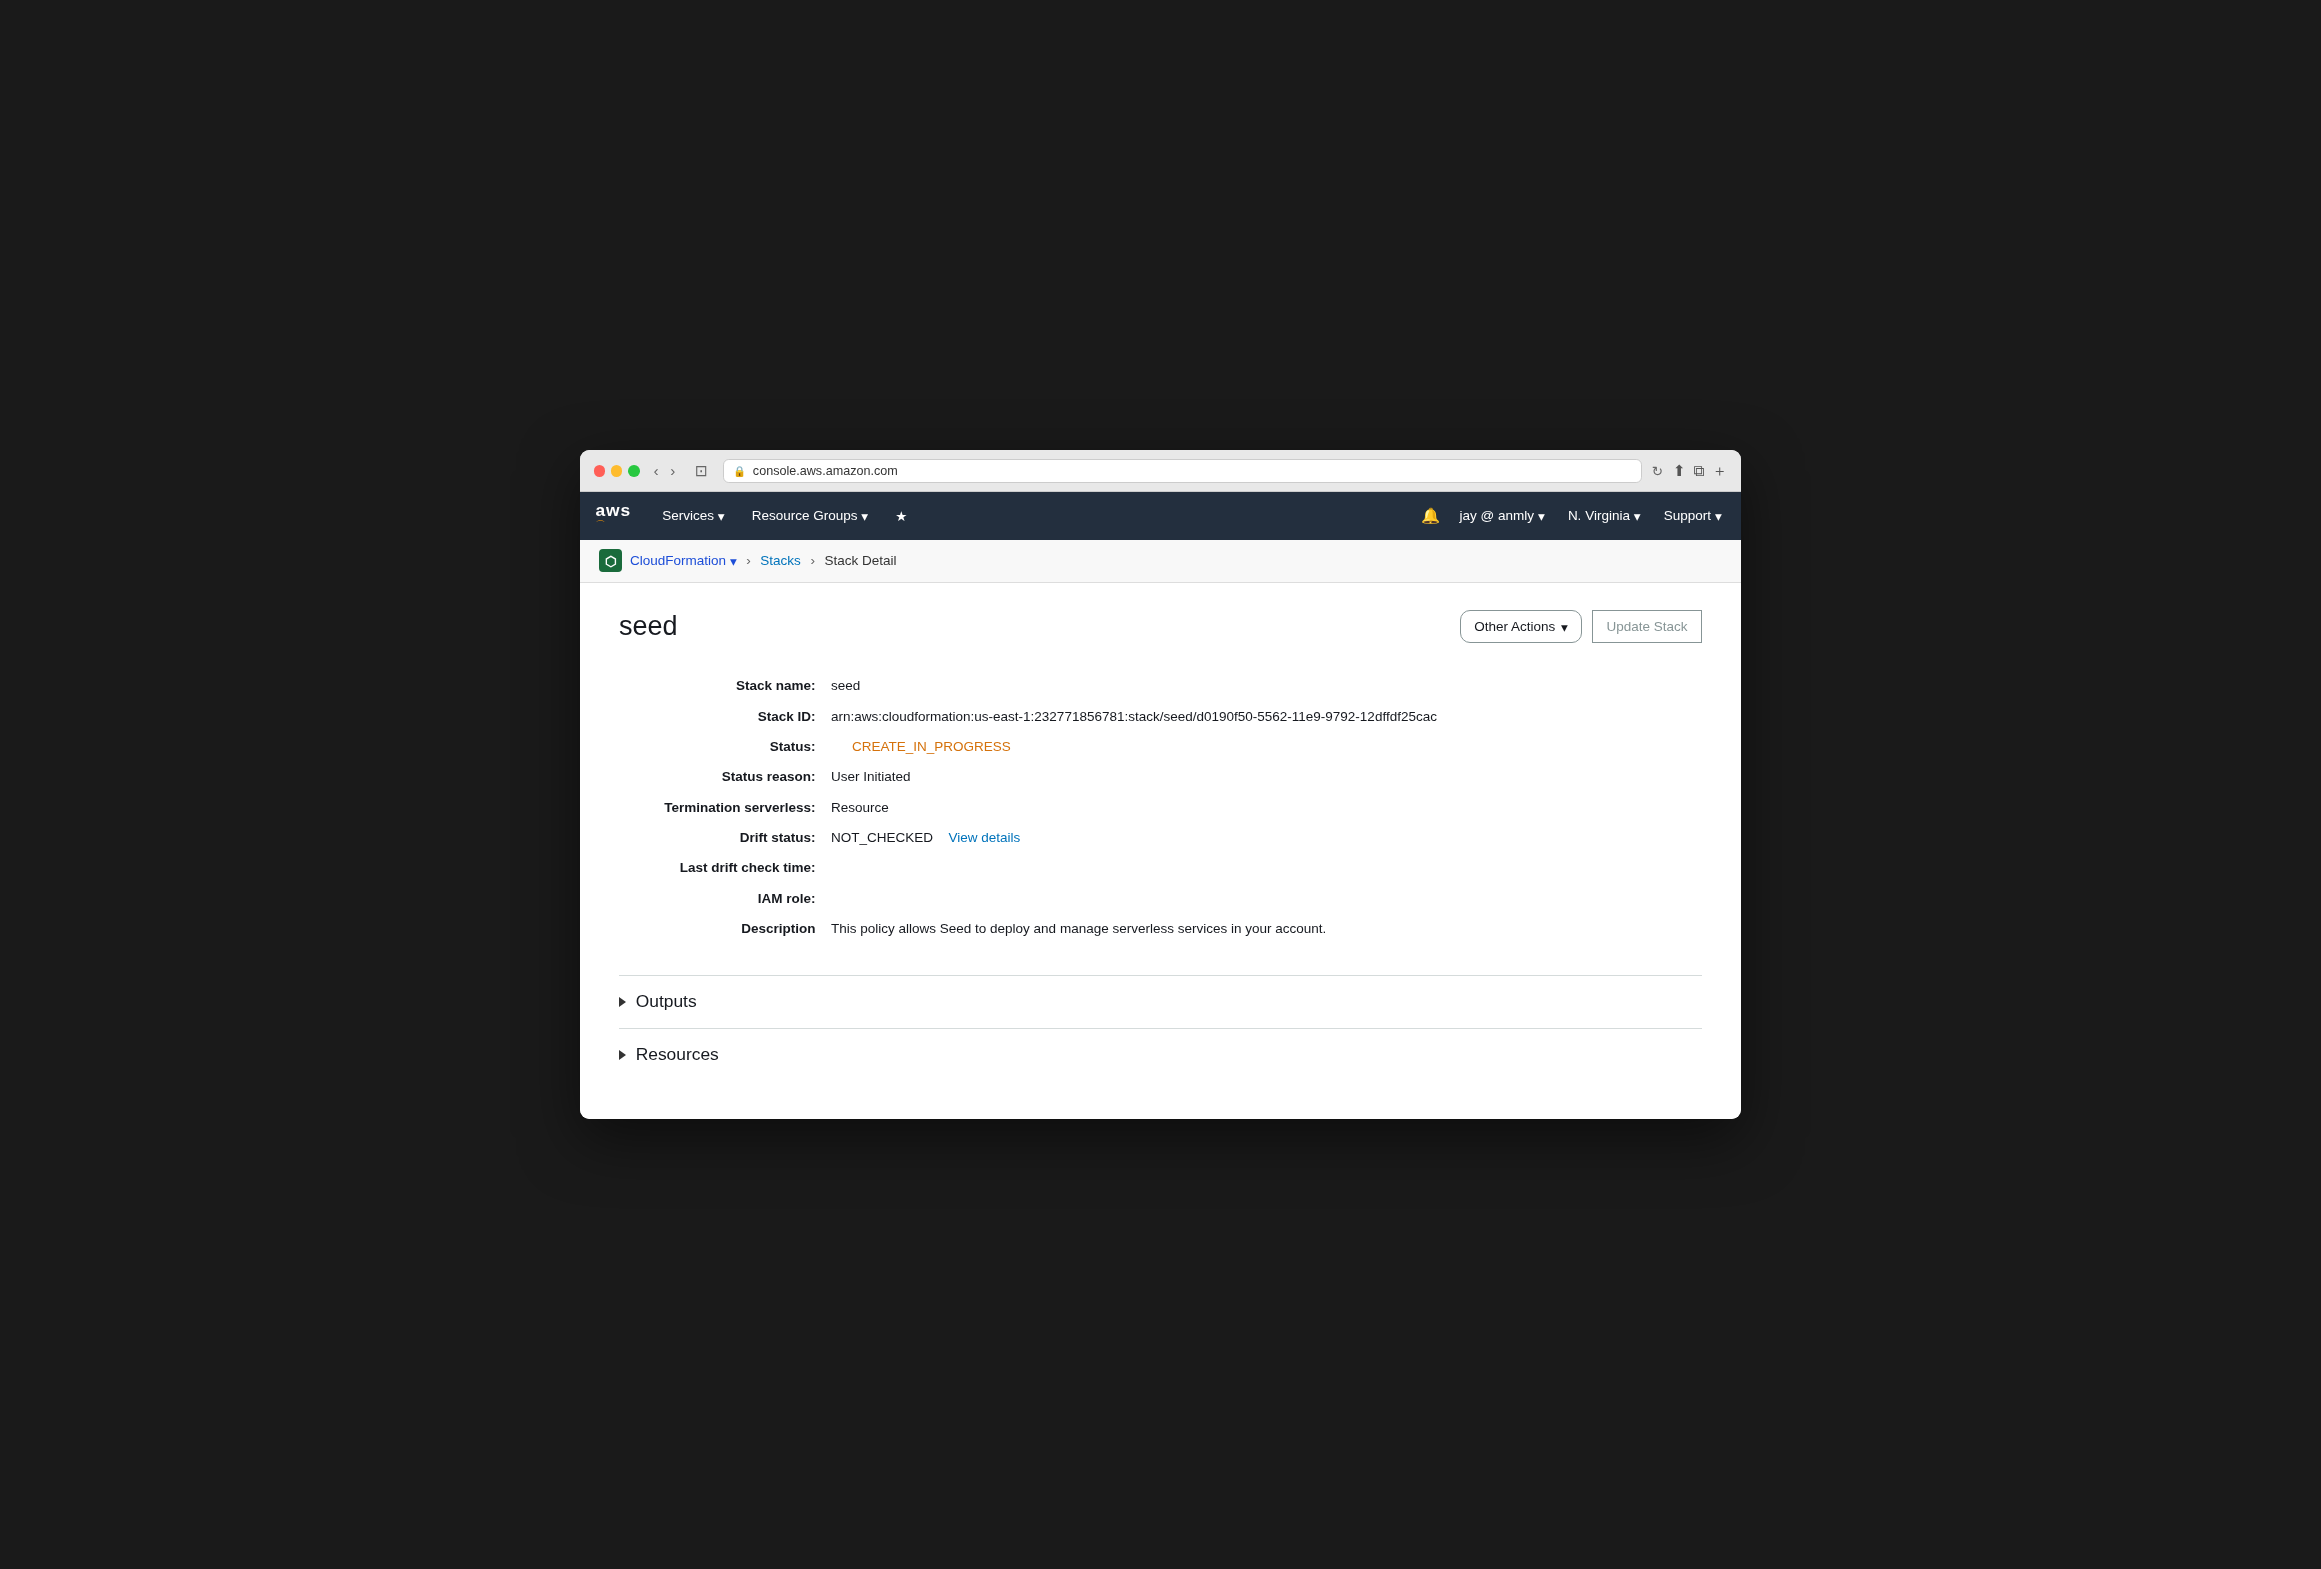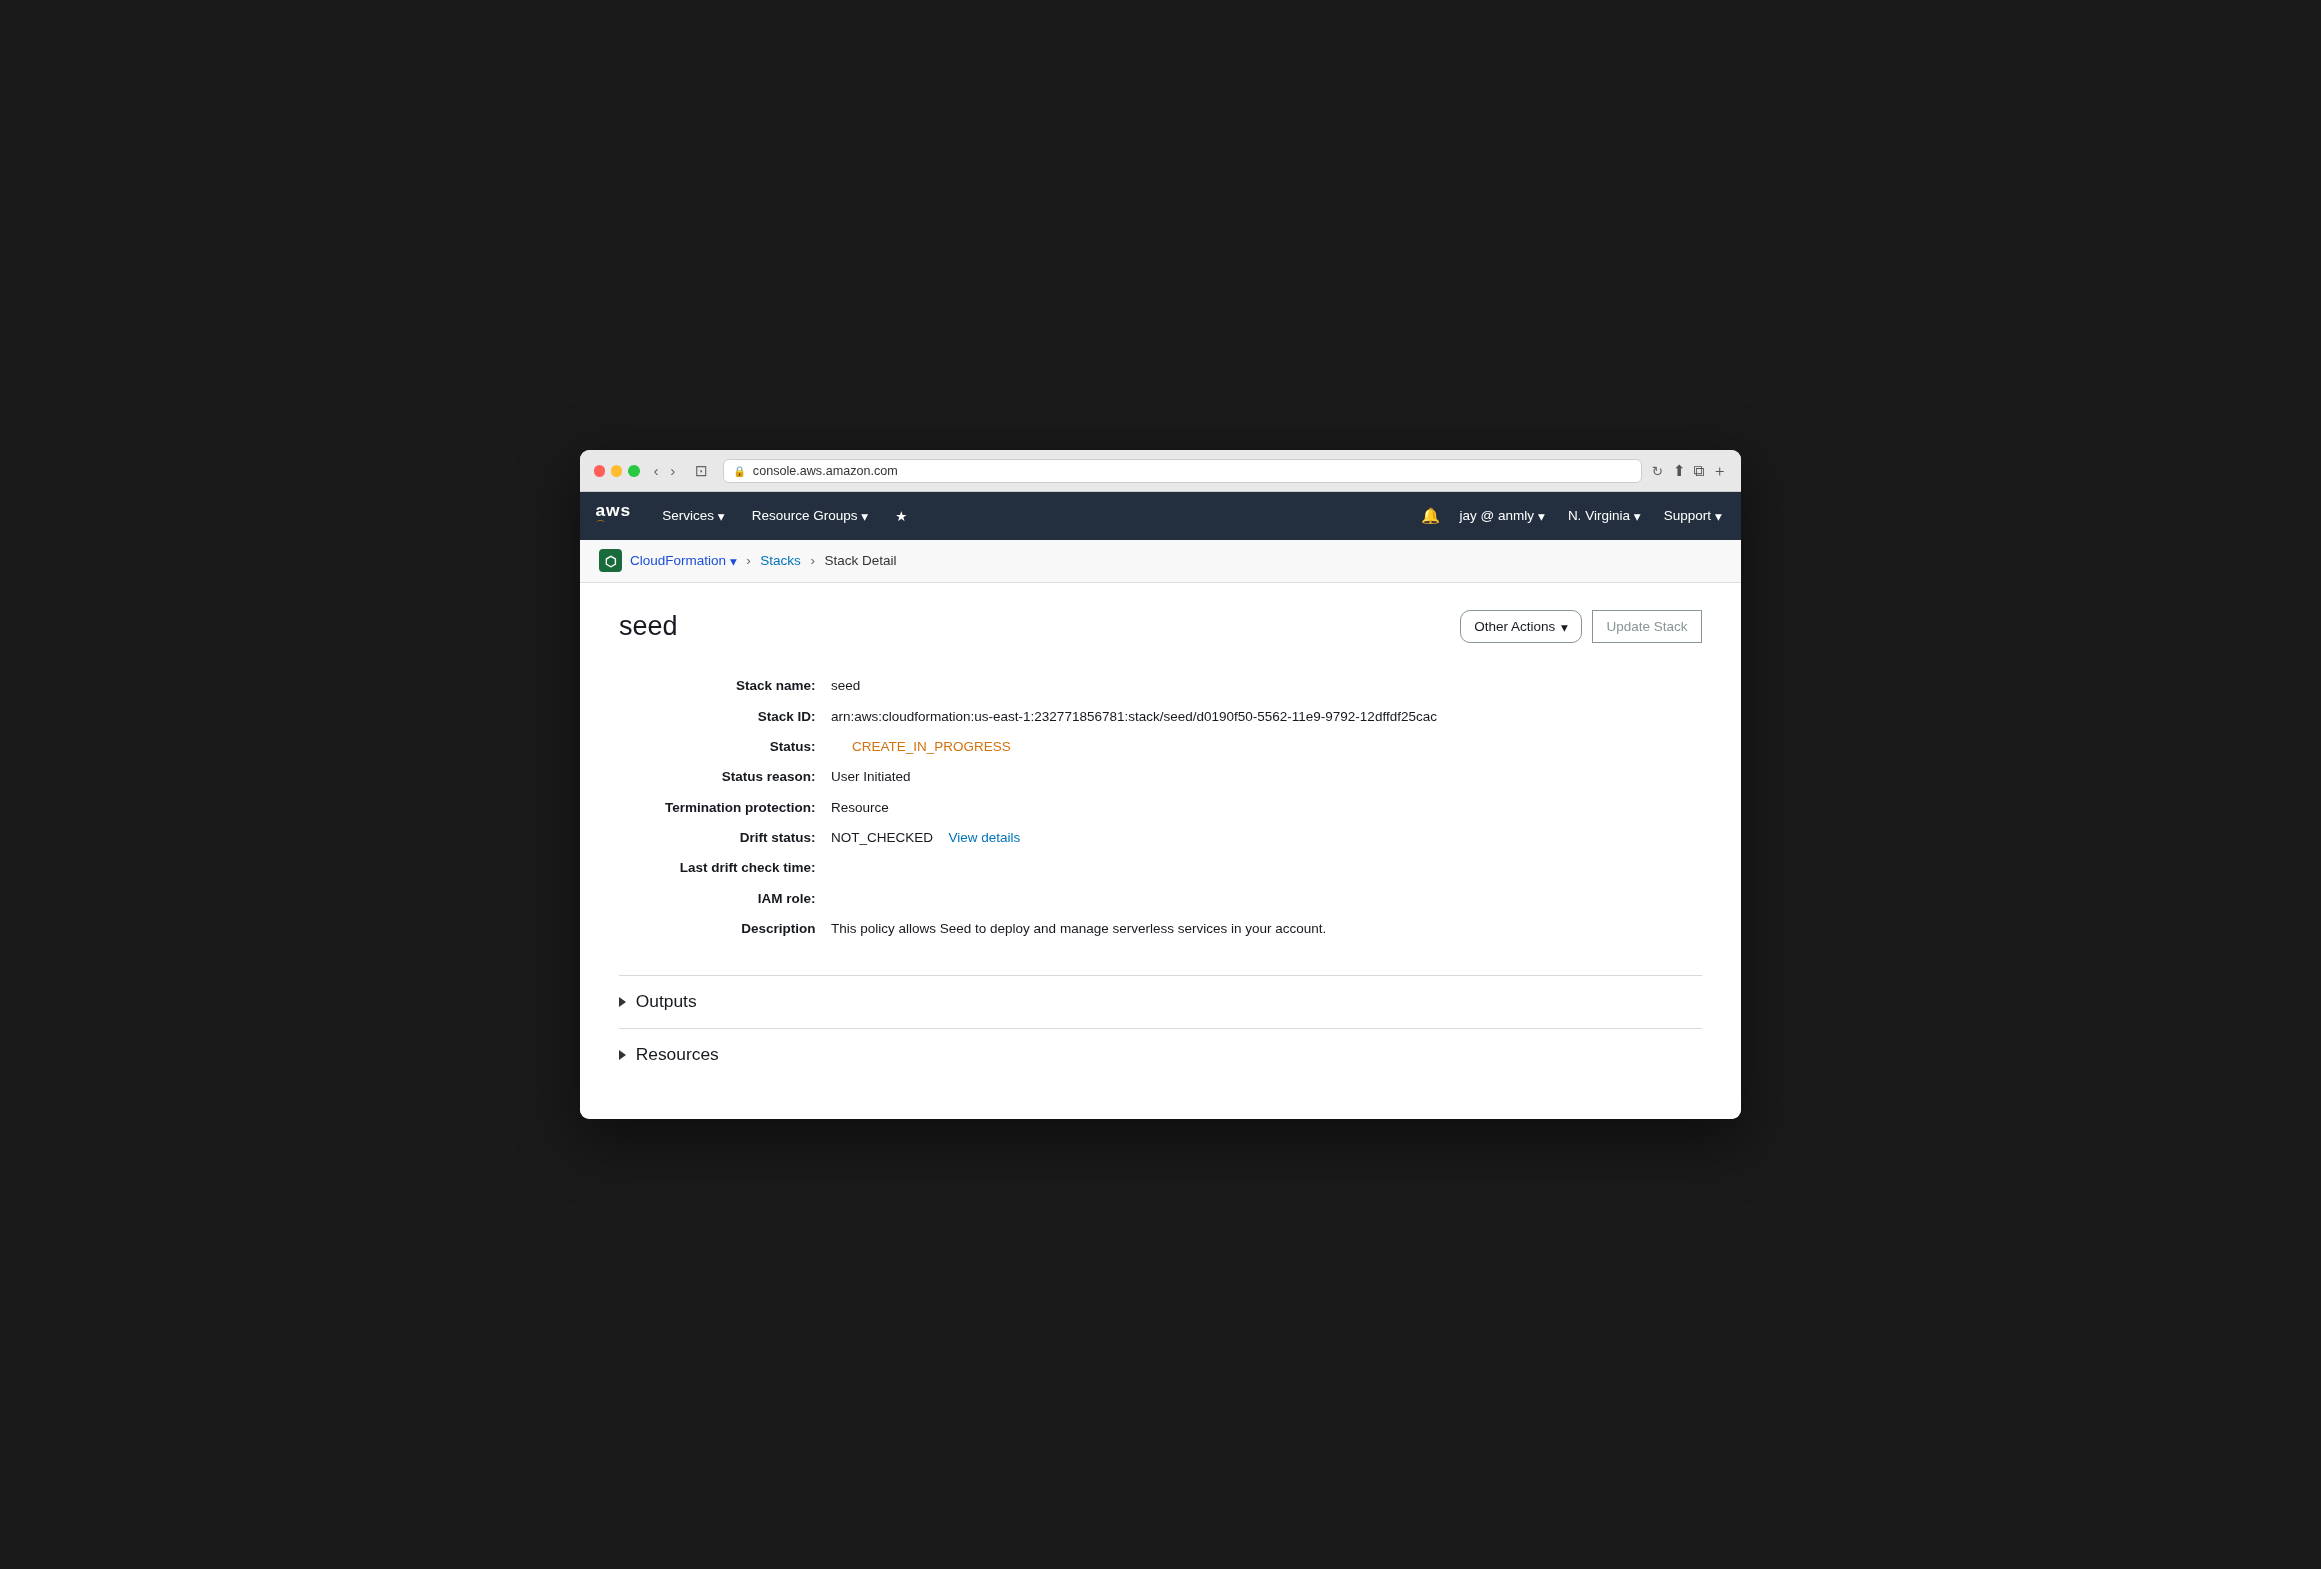--- a/index.html
+++ b/index.html
@@ -438,21 +438,21 @@
       </div>
       <div class="detail-row">
         <span class="detail-label">Status:</span>
         <span class="detail-value status-in-progress">CREATE_IN_PROGRESS</span>
       </div>
       <div class="detail-row">
         <span class="detail-label">Status reason:</span>
         <span class="detail-value">User Initiated</span>
       </div>
       <div class="detail-row">
-        <span class="detail-label">Termination protection:</span>
+        <span class="detail-label">Termination serverless:</span>
         <span class="detail-value">Resource</span>
       </div>
       <div class="detail-row">
         <span class="detail-label">Drift status:</span>
         <span class="detail-value">
           <span>NOT_CHECKED</span>
           <a class="link-text">View details</a>
         </span>
       </div>
       <div class="detail-row">

